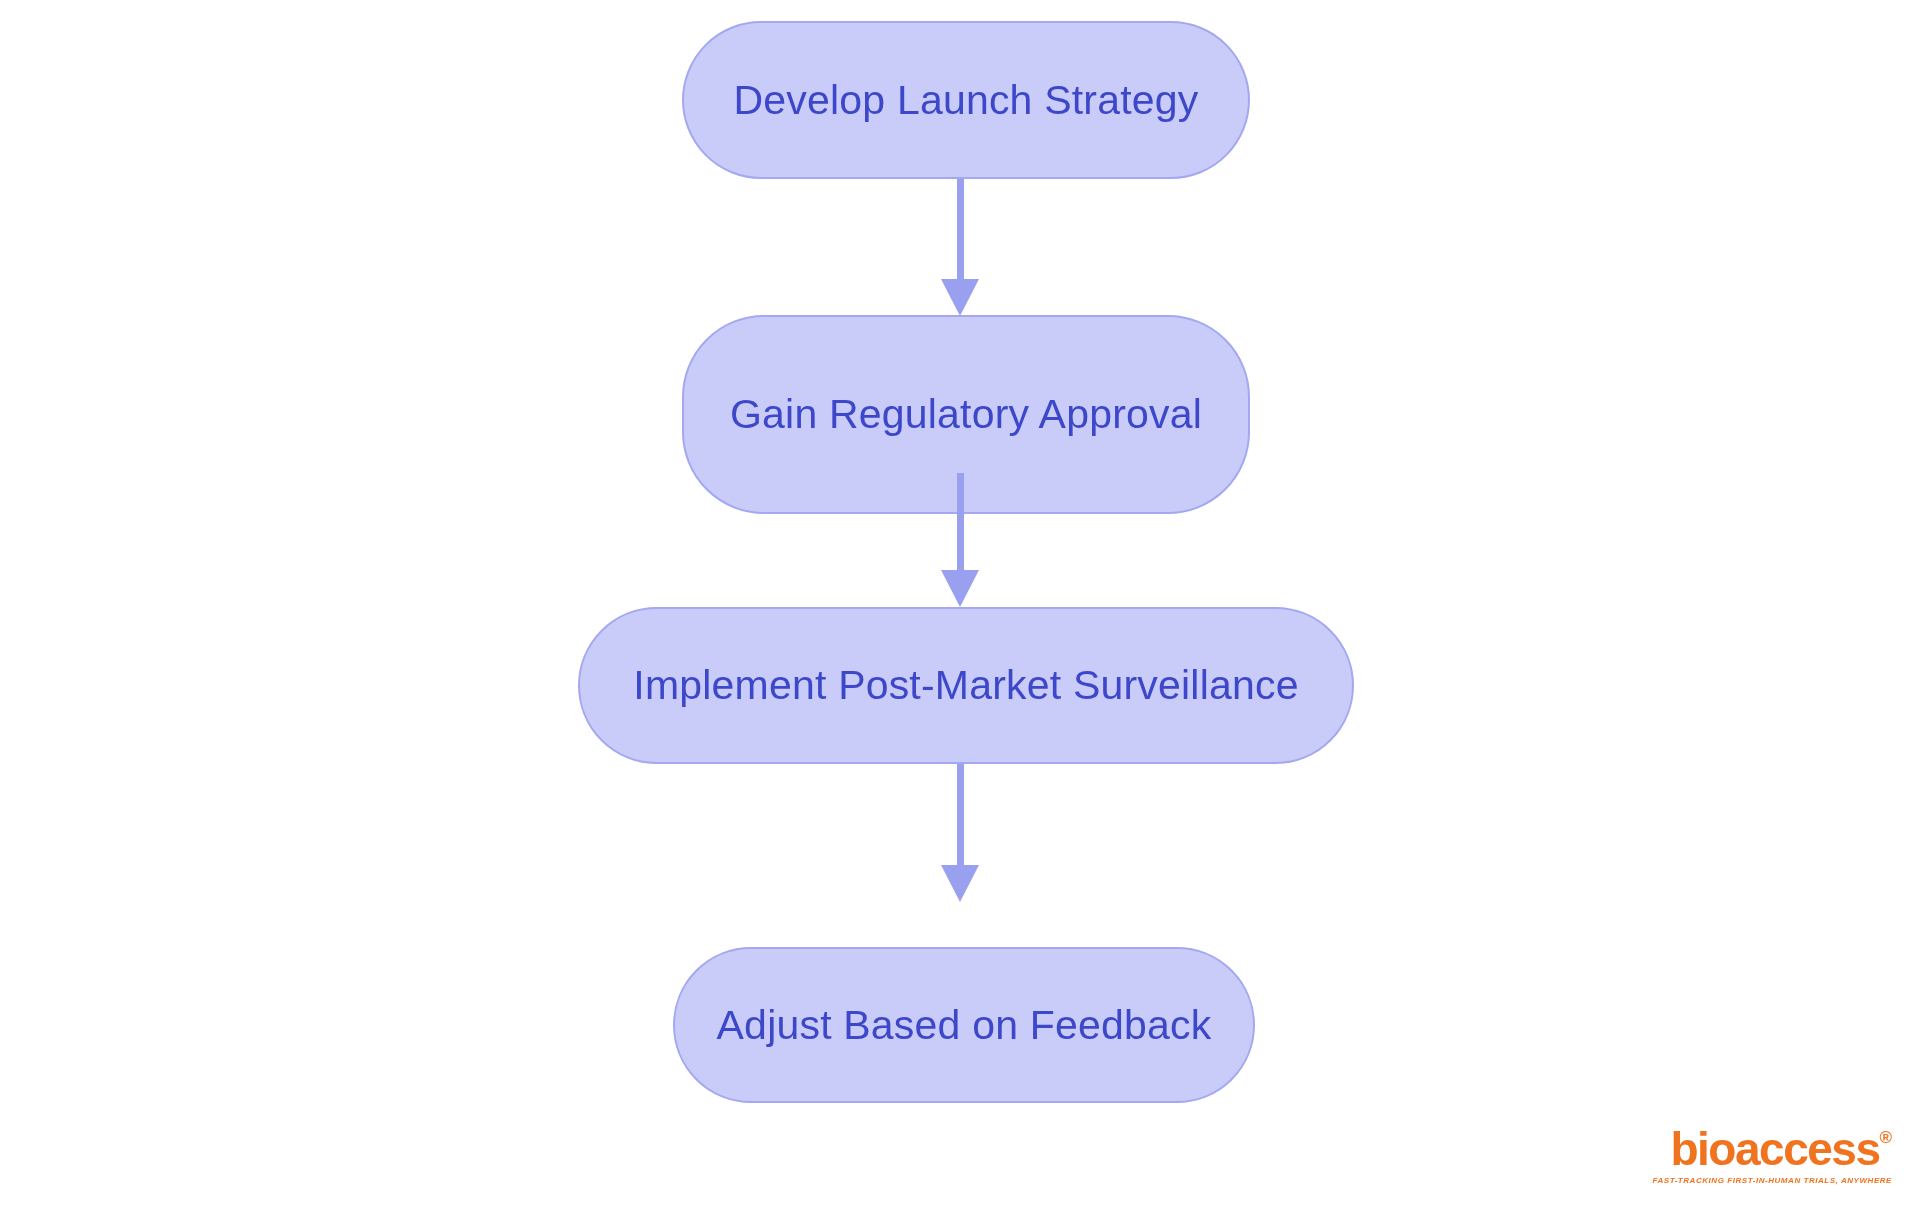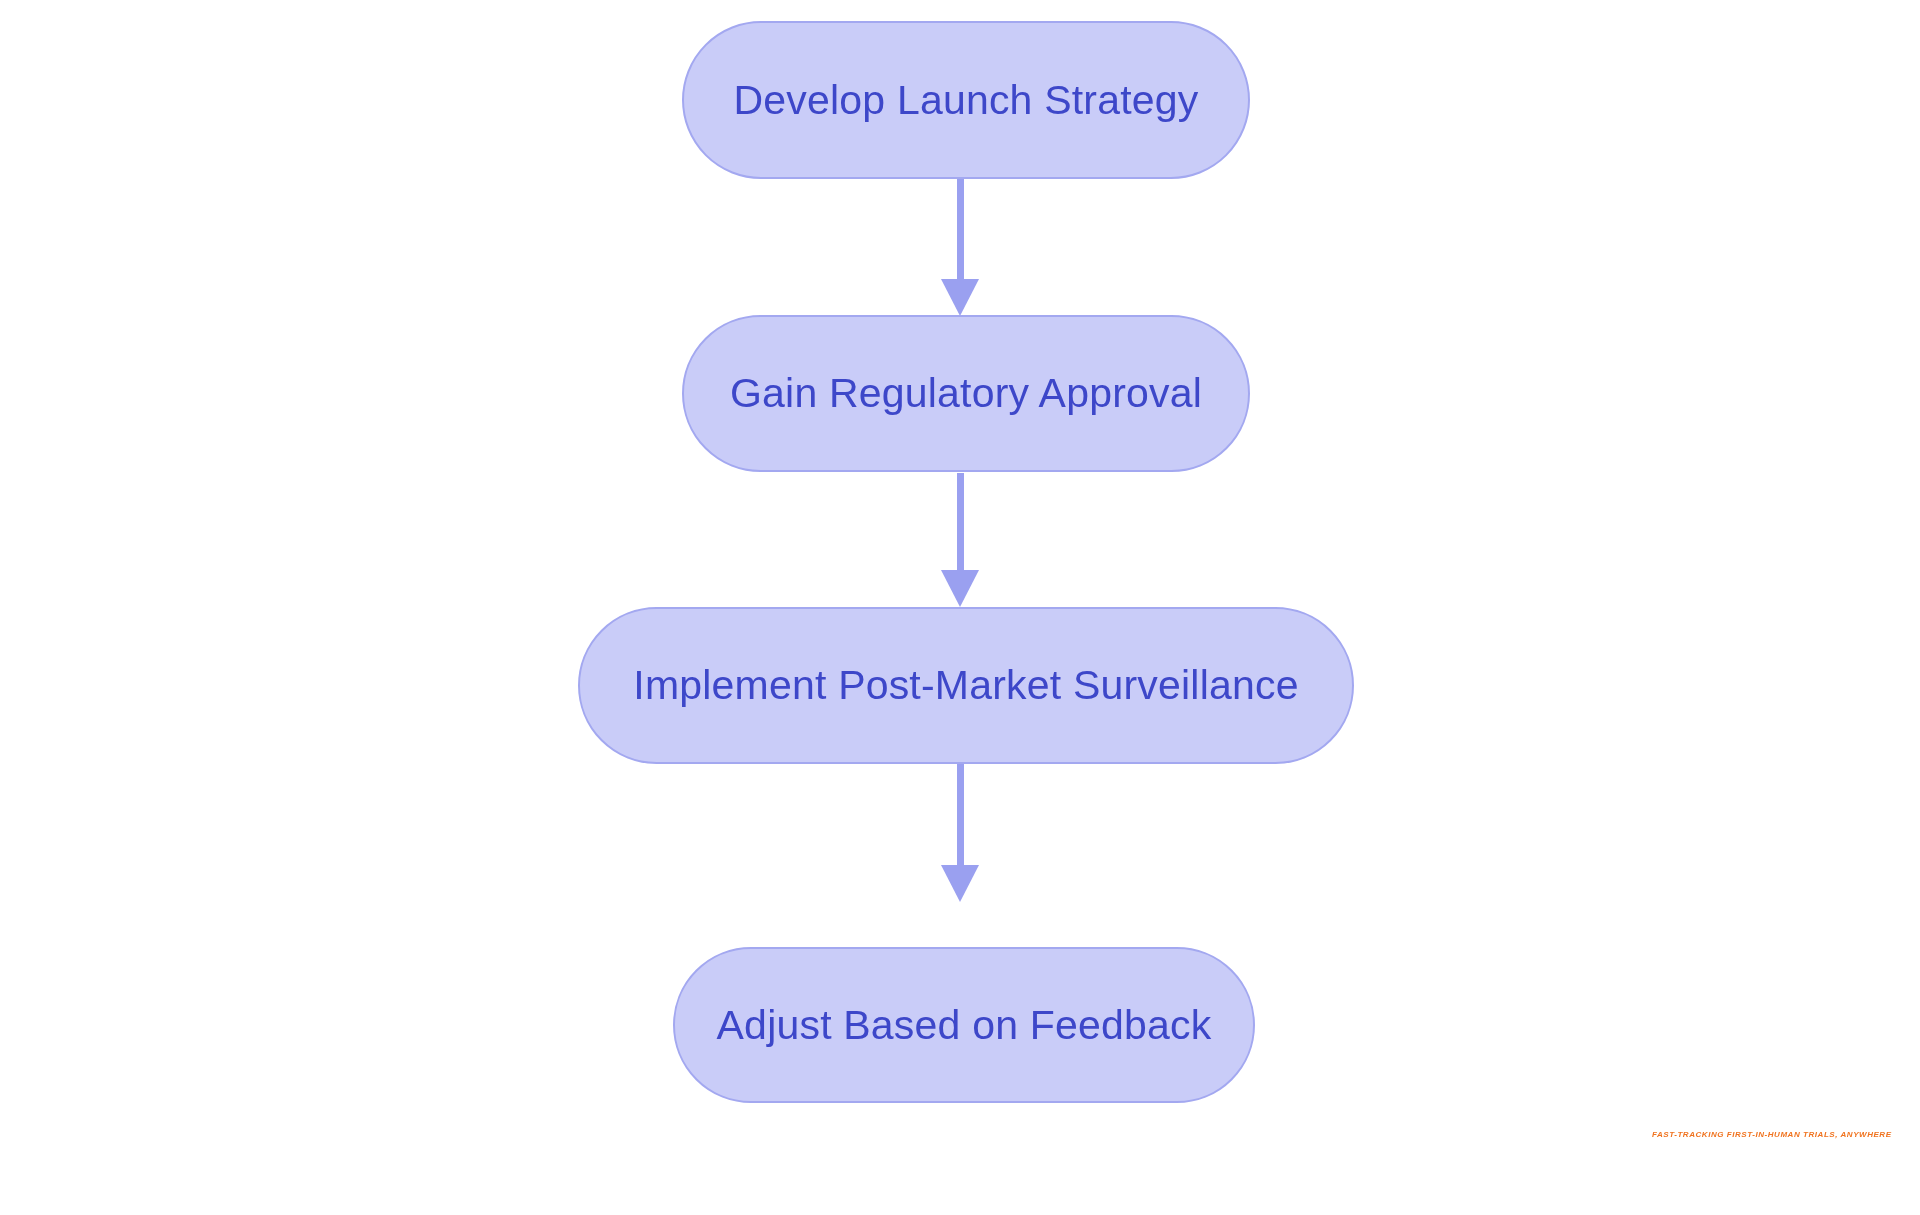--- a/index.html
+++ b/index.html
@@ -7,39 +7,40 @@
     padding: 0;
     background: #ffffff;
   }
   .canvas {
     position: relative;
     width: 1920px;
     height: 1215px;
     background: #ffffff;
     overflow: hidden;
     font-family: "Liberation Sans", sans-serif;
+    text-align: right;
   }
 
   
   .node {
     position: absolute;
     box-sizing: border-box;
     background: #c9ccf8;
     border: 2.5px solid #a3a8f0;
     border-radius: 82px;
     display: flex;
     align-items: center;
     justify-content: center;
     color: #3d47c9;
     font-size: 41px;
     letter-spacing: 0.2px;
     white-space: nowrap;
   }
   #node-1 { left: 682px; top:  21px; width: 568px; height: 158px; }
-  #node-2 { left: 682px; top: 315px; width: 568px; height: 157px; }
+  #node-2 { left: 682px; top: 315px; width: 568px; height: 199px; }
   #node-3 { left: 578px; top: 607px; width: 776px; height: 157px; }
   #node-4 { left: 673px; top: 903px; width: 582px; height: 156px; margin-top: 44px; }
 
   
   .arrow {
     position: absolute;
     left: 941px;          
     width: 38px;
     display: flex;
     flex-direction: column;
@@ -122,16 +123,19 @@
   <div class="arrow" id="arrow-3">
     <div class="arrow-line"></div>
     <div class="arrow-head"></div>
   </div>
 
   <div class="node" id="node-4">
     <span>Adjust Based on Feedback</span>
   </div>
 
   <div class="branding">
+    <div class="logo-wordmark">
+      <span>bioaccess</span><span class="logo-reg">®</span>
+    </div>
     <div class="logo-tagline">FAST-TRACKING FIRST-IN-HUMAN TRIALS, ANYWHERE</div>
   </div>
 
 </div>
 
 </body></html>

